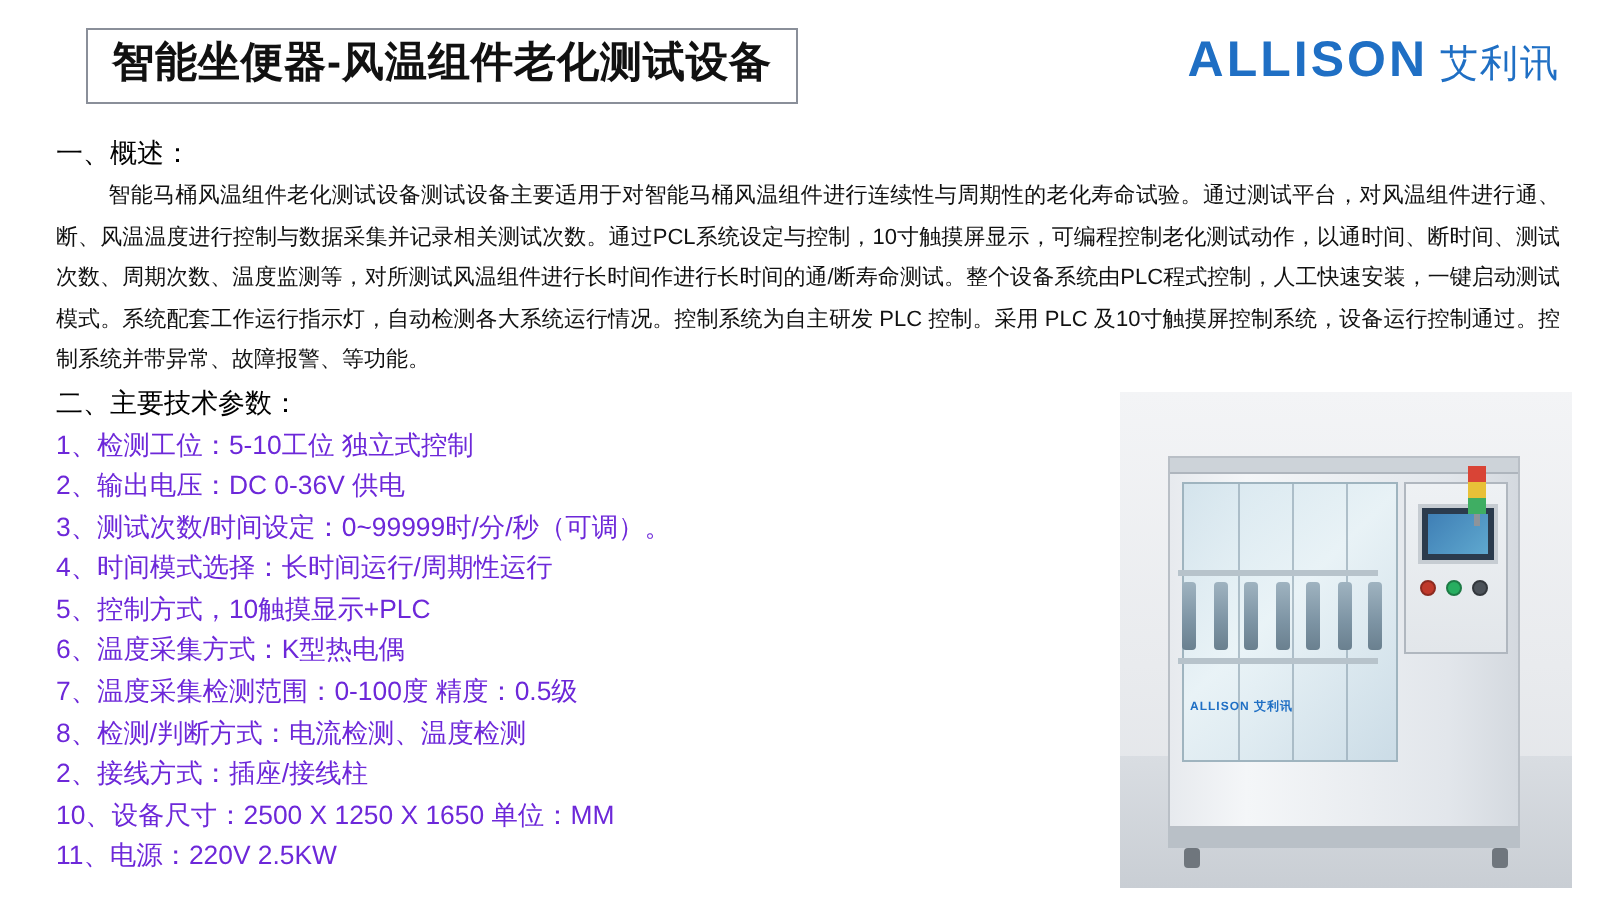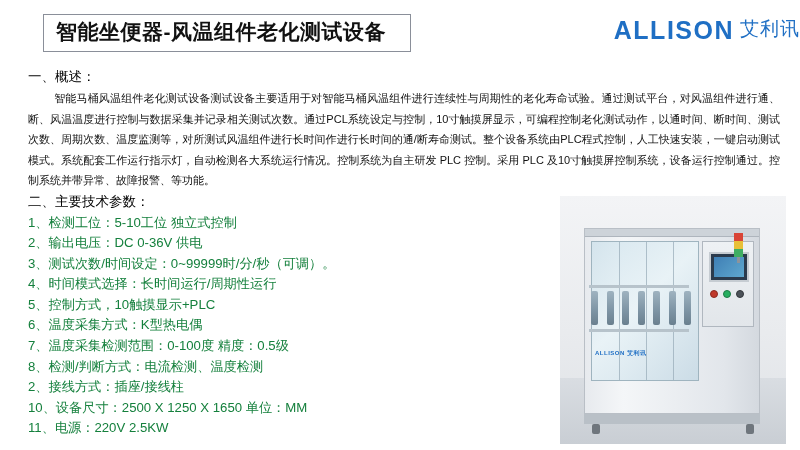--- a/index.html
+++ b/index.html
@@ -27,37 +27,37 @@
     top: 0;
     left: 0;
     width: 800px;
     height: 62px;
   }
   .title-box {
     position: absolute;
     left: 43px;
     top: 14px;
     border: 1px solid #8a8f99;
-    padding: 4px 24px 6px 12px;
+    padding: 4px 12px 6px 12px;
     background: #ffffff;
   }
   .title-text {
     font-size: 21px;
     line-height: 26px;
     font-weight: bold;
     color: #111111;
     letter-spacing: 0.5px;
     white-space: nowrap;
   }
   .brand {
     position: absolute;
-    right: 0;
+    right: 20px;
     top: 16px;
     display: flex;
-    align-items: flex-start;
+    align-items: flex-end;
     gap: 6px;
   }
   .brand-en {
     font-size: 25px;
     font-weight: bold;
     color: #1f6fc4;
     letter-spacing: 1.5px;
   }
   .brand-cn {
     font-size: 19px;
@@ -95,21 +95,21 @@
   }
   .spec-list {
     margin: 1px 0 0 0;
     padding: 0;
     list-style: none;
     width: 430px;
   }
   .spec-list li {
     font-size: 13.2px;
     line-height: 20.6px;
-    color: #15803d;
+    color: #6d28d9;
     white-space: nowrap;
   }
 
   
   .photo {
     position: absolute;
     right: 14px;
     top: 196px;
     width: 226px;
     height: 248px;

